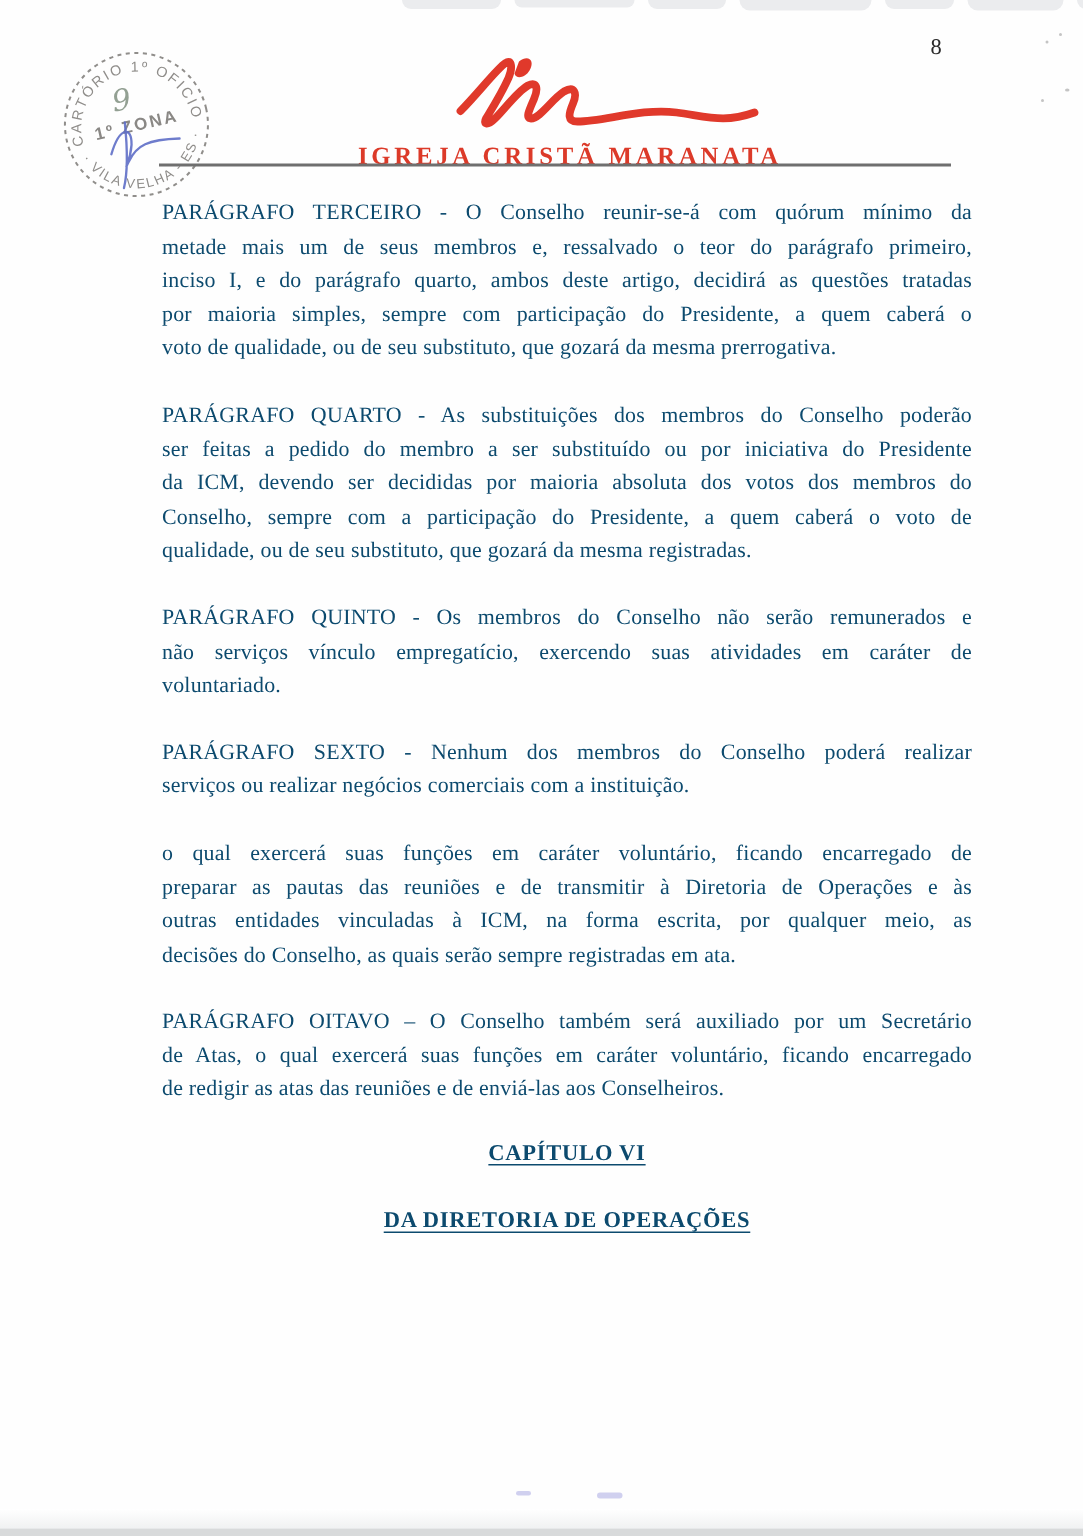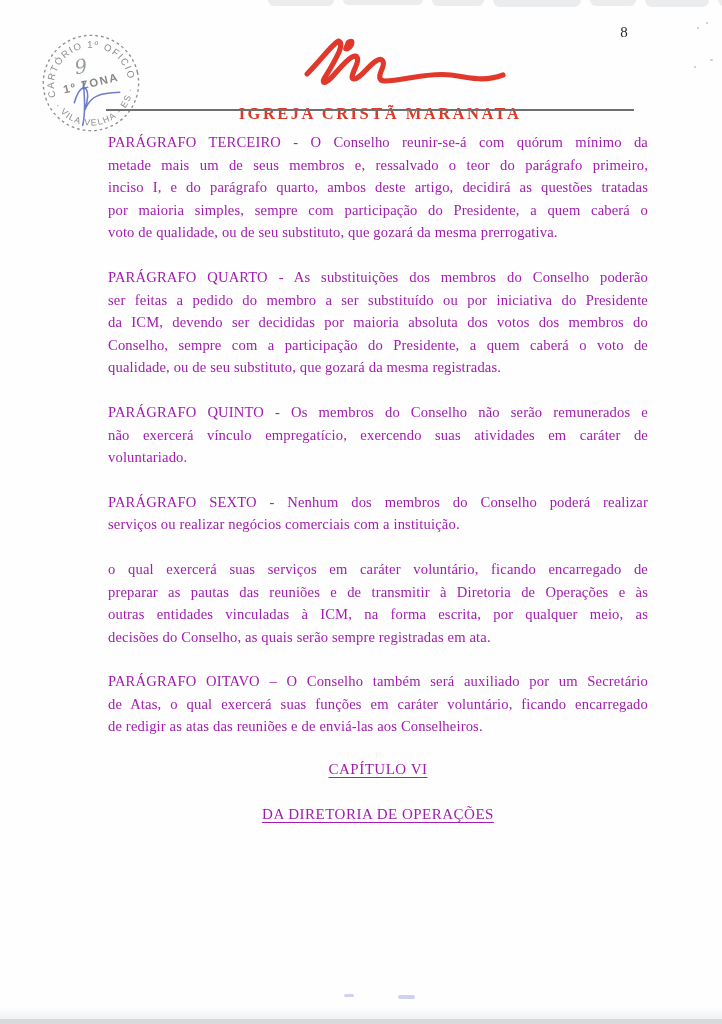--- a/index.html
+++ b/index.html
@@ -14,32 +14,32 @@
     background:linear-gradient(#ffffff,#f0f1f2);}
   .edge-bottom-band{position:absolute;left:0;right:0;bottom:0;height:5px;background:#d8dadb;}
   
   .stamp{position:absolute;left:36px;top:26px;width:112px;height:114px;}
   
   .page-number{position:absolute;left:612px;top:24px;width:24px;text-align:center;
     font-size:15px;color:#2b2b2b;}
   
   .letterhead{position:absolute;left:200px;top:36px;width:360px;text-align:center;}
   .logo{display:block;margin:0 auto;}
-  .org-name{margin-top:16px;font-size:16.5px;font-weight:700;letter-spacing:2.5px;
+  .org-name{margin-top:6px;font-size:16.5px;font-weight:700;letter-spacing:2.5px;
     color:#dc3a29;white-space:nowrap;}
   .rule{position:absolute;left:106px;top:109px;width:528px;height:2px;background:#6f6f6f;}
   
-  .doc{position:absolute;left:108px;top:131px;width:540px;color:#a21caf;
+  .doc{position:absolute;left:108px;top:131px;width:540px;color:#0c4a6e;
     font-size:14.6px;letter-spacing:0.15px;}
   .para{margin:0 0 22px 0;}
   .line{height:22.6px;line-height:22.6px;overflow:hidden;text-align:justify;}
   .line::after{content:"";display:inline-block;width:100%;height:0;}
   .line.last{text-align:left;}
   .line.last::after{content:none;}
-  .heading{font-weight:400;font-size:15px;letter-spacing:0.5px;text-align:center;
+  .heading{font-weight:700;font-size:15px;letter-spacing:0.5px;text-align:center;
     text-decoration:underline;text-underline-offset:3px;}
   .heading.h1{margin-top:23px;}
   .heading.h2{margin-top:28px;}
   
   .speck{position:absolute;background:#c4c4c4;border-radius:50%;}
   .smudge{position:absolute;background:#9a9ade;opacity:.45;border-radius:2px;filter:blur(.5px);}
 </style>
 </head>
 <body>
 
@@ -100,29 +100,29 @@
         </div>
         <div class="para">
           <div class="line">PARÁGRAFO QUARTO - As substituições dos membros do Conselho poderão</div>
           <div class="line">ser feitas a pedido do membro a ser substituído ou por iniciativa do Presidente</div>
           <div class="line">da ICM, devendo ser decididas por maioria absoluta dos votos dos membros do</div>
           <div class="line">Conselho, sempre com a participação do Presidente, a quem caberá o voto de</div>
           <div class="line last">qualidade, ou de seu substituto, que gozará da mesma registradas.</div>
         </div>
         <div class="para">
           <div class="line">PARÁGRAFO QUINTO - Os membros do Conselho não serão remunerados e</div>
-          <div class="line">não exercerá vínculo empregatício, exercendo suas atividades em caráter de</div>
+          <div class="line">não serviços vínculo empregatício, exercendo suas atividades em caráter de</div>
           <div class="line last">voluntariado.</div>
         </div>
         <div class="para">
           <div class="line">PARÁGRAFO SEXTO - Nenhum dos membros do Conselho poderá realizar</div>
           <div class="line last">serviços ou realizar negócios comerciais com a instituição.</div>
         </div>
         <div class="para">
-          <div class="line">o qual exercerá suas serviços em caráter voluntário, ficando encarregado de</div>
+          <div class="line">o qual exercerá suas funções em caráter voluntário, ficando encarregado de</div>
           <div class="line">preparar as pautas das reuniões e de transmitir à Diretoria de Operações e às</div>
           <div class="line">outras entidades vinculadas à ICM, na forma escrita, por qualquer meio, as</div>
           <div class="line last">decisões do Conselho, as quais serão sempre registradas em ata.</div>
         </div>
         <div class="para">
           <div class="line">PARÁGRAFO OITAVO – O Conselho também será auxiliado por um Secretário</div>
           <div class="line">de Atas, o qual exercerá suas funções em caráter voluntário, ficando encarregado</div>
           <div class="line last">de redigir as atas das reuniões e de enviá-las aos Conselheiros.</div>
         </div>
       </div>

